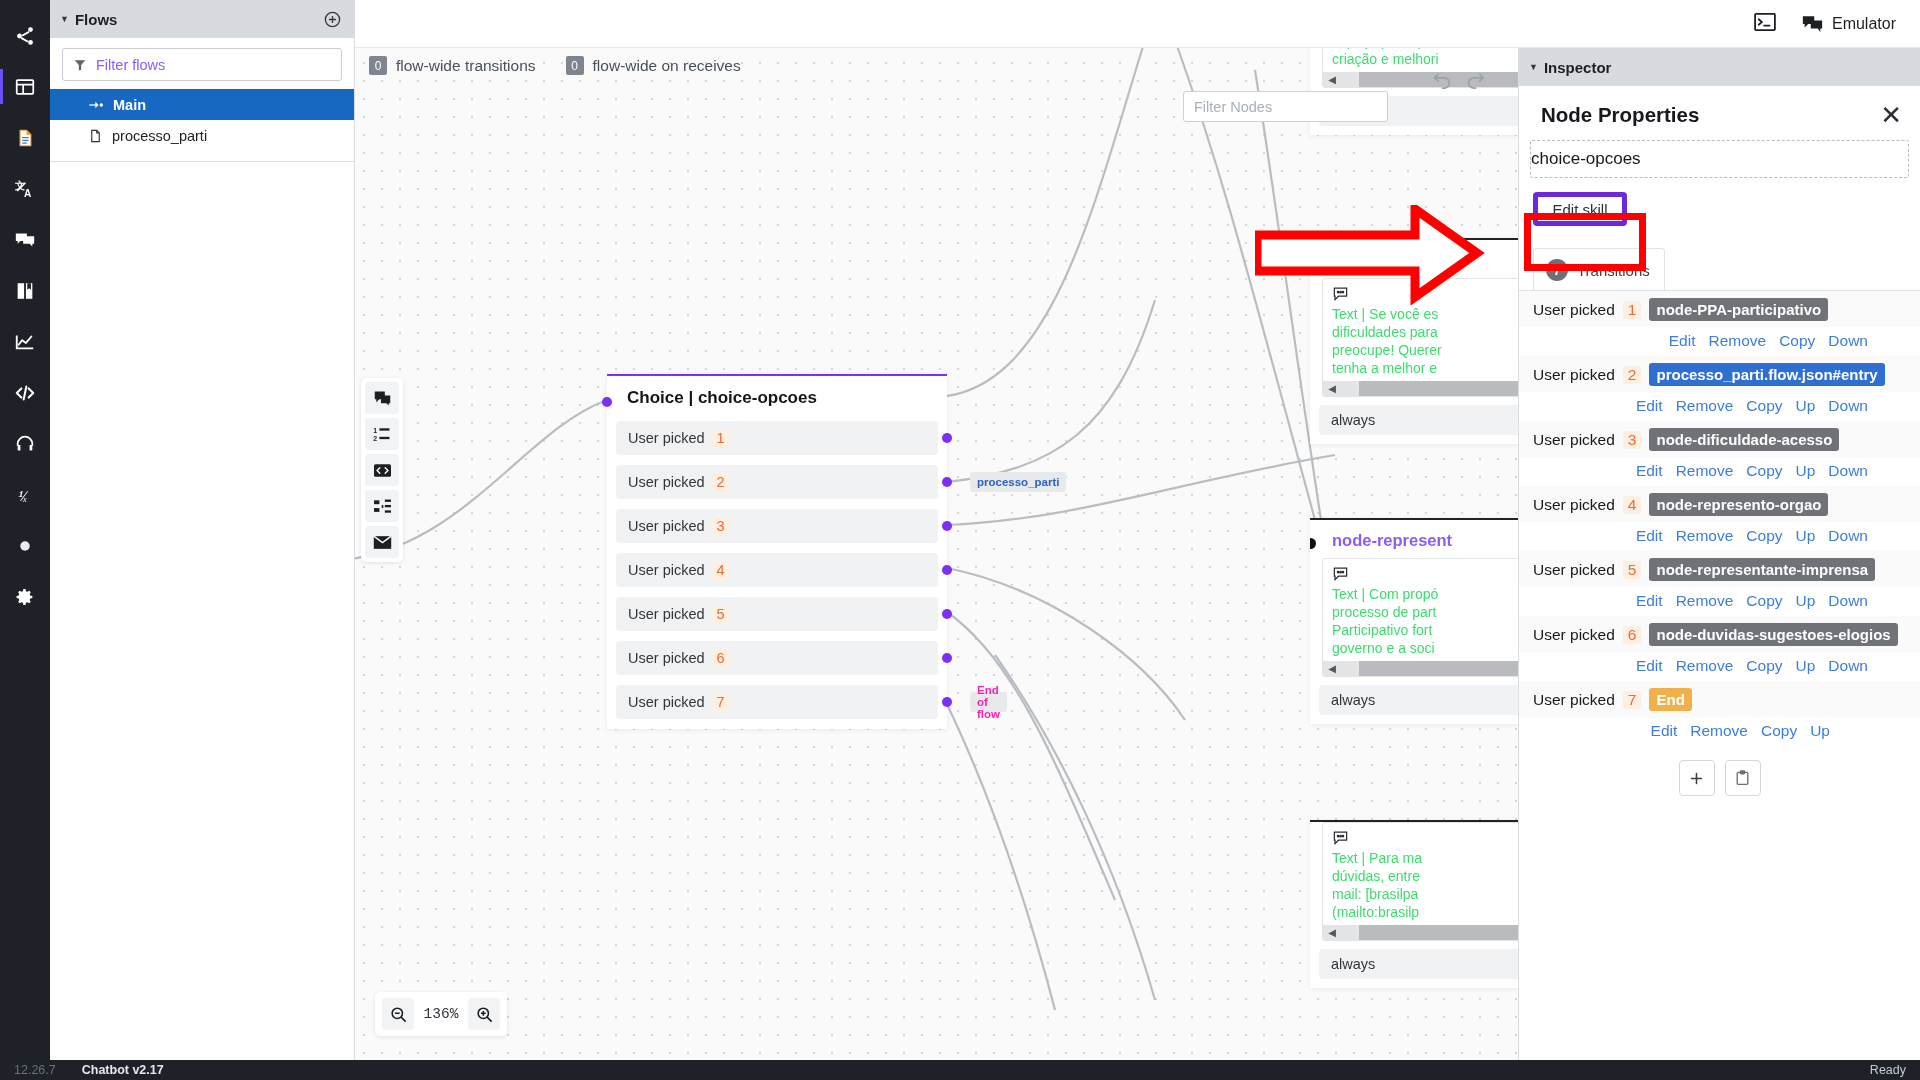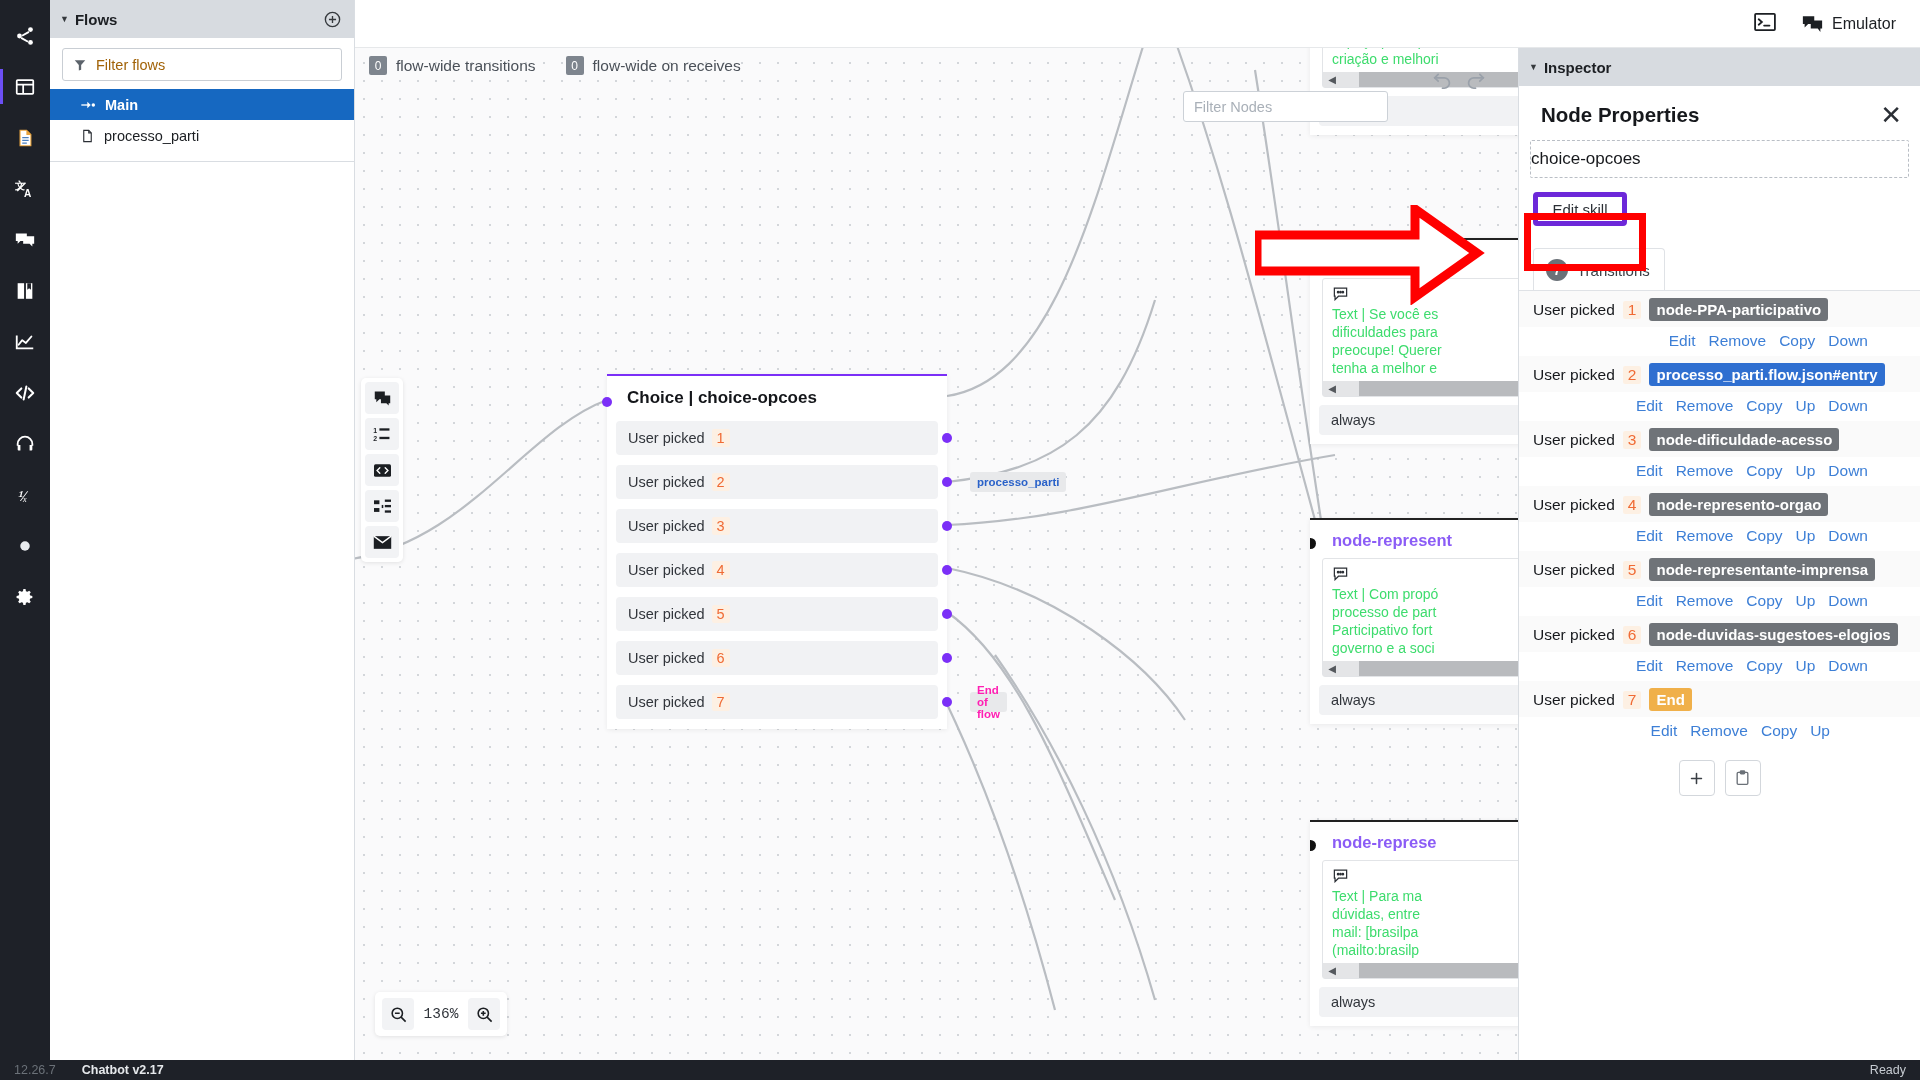--- a/index.html
+++ b/index.html
@@ -36,23 +36,23 @@
     justify-content: space-between; padding: 0 12px 0 10px;
   }
   .panel-head .ttl { font-size: 15px; font-weight: bold; color: #1c1f23; display:flex; align-items:center; gap:6px;}
   .caret { font-size: 9px; color: #35393d; line-height: 1; }
   .plus-circle { width: 19px; height: 19px; cursor: pointer; }
   .filter-wrap { padding: 10px 12px 8px 12px; }
   .filter-box {
     height: 33px; border: 1px solid #c9ced4; border-radius: 3px; display: flex;
     align-items: center; padding: 0 10px; gap: 9px; background: #fff;
   }
-  .filter-box .ph { color: #a16207; font-size: 14.5px; }
+  .filter-box .ph { color: #8b5cf6; font-size: 14.5px; }
   .flow-row {
-    height: 31px; display: flex; align-items: center; gap: 9px; padding-left: 30px;
+    height: 31px; display: flex; align-items: center; gap: 9px; padding-left: 38px;
     font-size: 14.5px; color: #1c1f23; cursor: pointer;
   }
   .flow-row.selected { background: #1668c1; color: #fff; font-weight: bold; }
   .flow-row.bold { font-weight: bold; }
   .flows-divider { border-bottom: 1px solid #d9dde2; margin-top: 10px; }
 
   
   .canvas {
     position: absolute; left: 355px; top: 0; right: 0; height: 1060px;
     background: #fafafb; overflow: hidden;
@@ -468,24 +468,20 @@
 governo e a soci</div>
         <div class="hscroll">
             <span class="arr">◀</span>
             <span class="thumb"></span>
           </div>
       </div>
       <div class="pnode-always">always</div>
     </div>
 
     <div class="pnode" style="left:955px; top:820px; width:262px;">
-      <div class="pnode-title">
-        <span class="pnode-dot"></span>
-        <span>node-represe</span>
-      </div>
       <div class="pnode-body">
         <svg width="17" height="15" viewBox="0 0 24 22" fill="none" stroke="#2b2f35" stroke-width="1.8">
             <path d="M3 3h18v12H9l-5 5v-5H3z"></path>
             <circle cx="8.5" cy="9" r="1.1" fill="#2b2f35"></circle>
             <circle cx="12" cy="9" r="1.1" fill="#2b2f35"></circle>
             <circle cx="15.5" cy="9" r="1.1" fill="#2b2f35"></circle>
           </svg>
         <div class="pnode-text">Text | Para ma
 dúvidas, entre
 mail: [brasilpa

